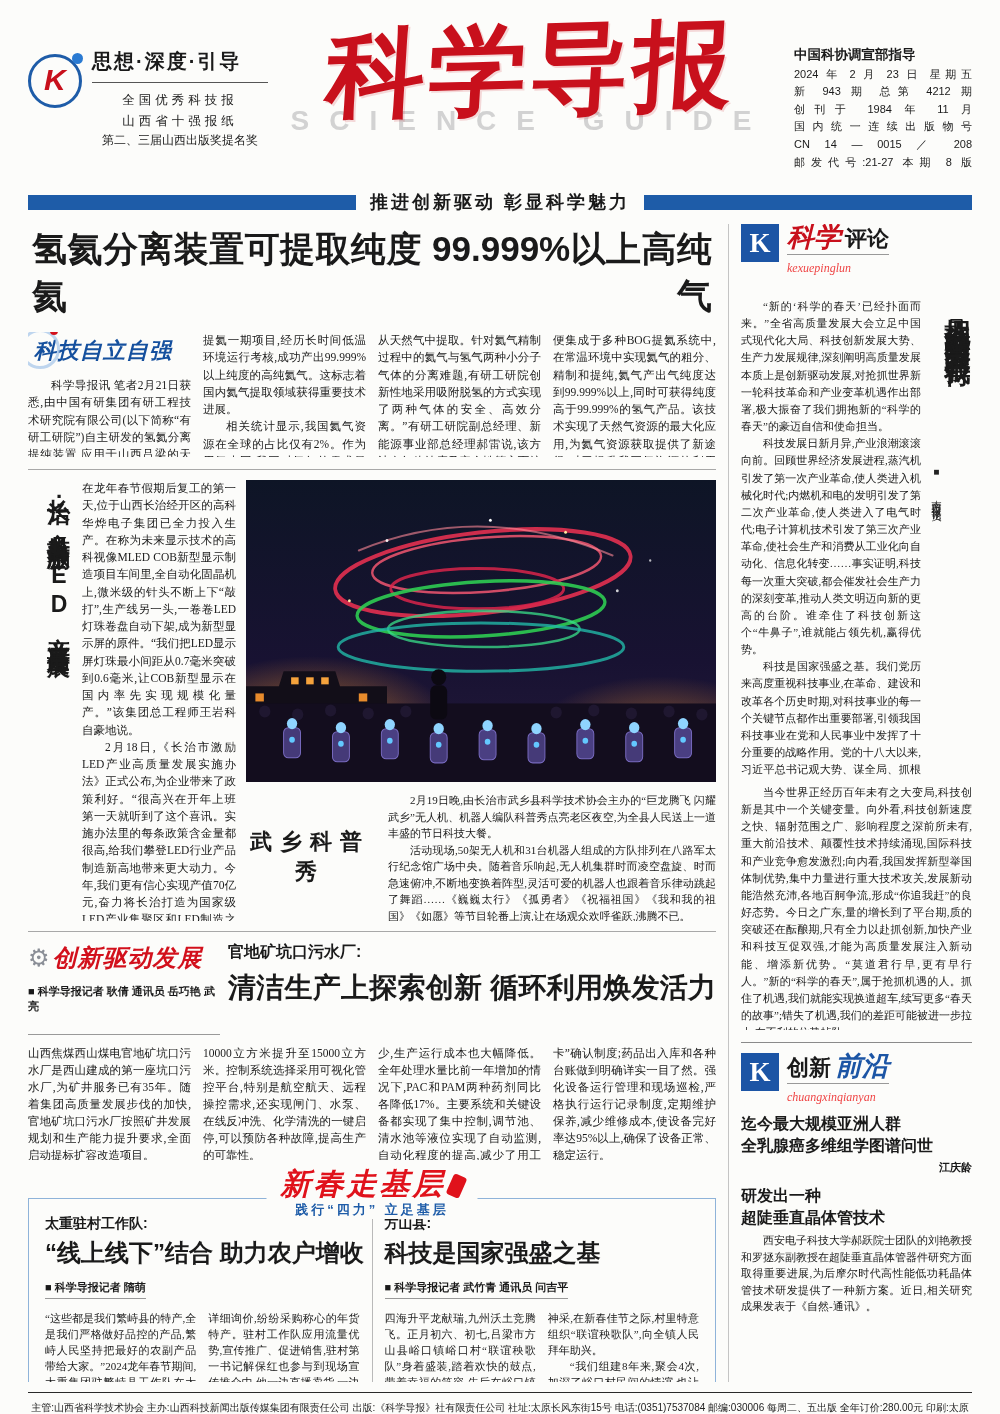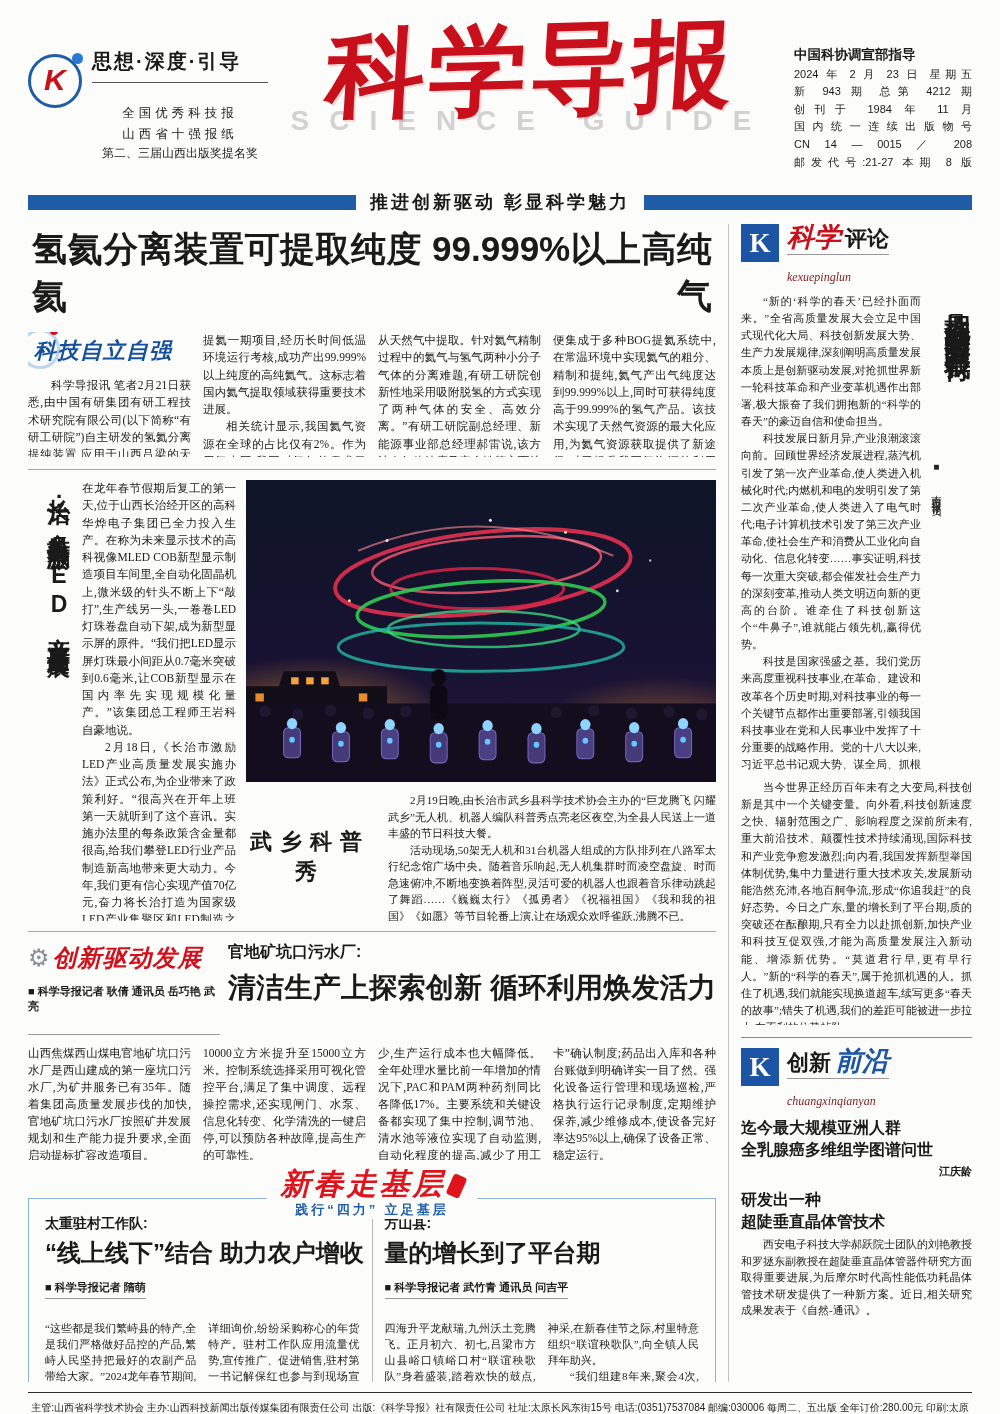--- a/index.html
+++ b/index.html
@@ -12,21 +12,21 @@
   .cont p:first-child{text-indent:0}
 
   
   .masthead{display:flex;height:172px}
   .mast-left{width:240px;padding-top:34px;display:flex;gap:10px}
   .logo{width:54px;height:54px;border:3px solid #1e5ca8;border-radius:50%;position:relative;flex:0 0 auto;margin-top:6px}
   .logo span{position:absolute;left:13px;top:6px;font-size:30px;font-weight:bold;color:#c8101c;font-style:italic}
   .logo i{position:absolute;right:-4px;top:-4px;width:11px;height:11px;background:#2a7ad2;border-radius:50%}
   .mast-left-text{flex:1}
   .tagline{font-size:20px;font-weight:bold;letter-spacing:2px;border-bottom:1px solid #555;
-           padding-bottom:7px;margin-bottom:20px}
+           padding-bottom:7px;margin-bottom:7px}
   .honor{font-size:12.5px;letter-spacing:4px;line-height:1.65;text-align:center}
   .honor.small{letter-spacing:0;font-size:12px}
   .mast-center{flex:1;text-align:center;position:relative}
   .title-cn{font-size:98px;line-height:1.05;font-weight:bold;color:#c8101c;letter-spacing:4px;
             transform:skewX(-5deg) rotate(-1.5deg);margin-top:4px;text-shadow:2px 2px 0 rgba(200,16,28,.15)}
   .title-en{font-size:28px;font-weight:bold;color:#d2d2d2;letter-spacing:20px;margin-top:-16px}
   .mast-right{width:178px;padding-top:30px;font-size:11px;line-height:1.6}
   .guidance{font-size:13.5px;font-weight:bold;}
   .jl{text-align:justify;text-align-last:justify}
 
@@ -81,34 +81,34 @@
   .g-badge{position:absolute;top:-30px;left:50%;transform:translateX(-50%);background:#fcfcfa;
            padding:0 14px;text-align:center;white-space:nowrap}
   .badge-spring{color:#e0121b;font-size:30px;font-weight:900;font-style:italic;letter-spacing:3px;line-height:1}
   .firecracker{display:inline-block;width:14px;height:22px;background:#e0121b;border-radius:3px;
            transform:rotate(24deg);vertical-align:middle;margin-left:4px;position:relative}
   .badge-spring-sub{color:#1e5ca8;font-size:13px;font-weight:bold;letter-spacing:3px;margin-top:2px}
   .g-article{flex:1;padding:0 12px;overflow:hidden}
   .g-article.right{border-left:1px solid #b9b9b9}
   .g-kicker{font-size:14px;font-weight:bold;margin-bottom:4px}
   .g-headline{font-size:24px;font-weight:900;margin-bottom:8px;white-space:nowrap}
-  .g-byline{font-size:11px;font-weight:bold;border-bottom:1px solid #999;display:inline-block;padding-bottom:3px;margin-bottom:22px}
+  .g-byline{font-size:11px;font-weight:bold;border-bottom:1px solid #999;display:inline-block;padding-bottom:3px;margin-bottom:12px}
   .g-body{display:flex;gap:12px;height:150px;overflow:hidden}
   .g-col{flex:1;font-size:11px;line-height:1.45;text-align:justify;overflow:hidden}
 
   
   .badge-row{display:flex;align-items:flex-start;gap:8px}
   .k-square{width:38px;height:38px;background:#1c55a5;color:#fff;font-weight:bold;font-size:27px;
             display:flex;align-items:center;justify-content:center}
   .badge-cn{line-height:1}
   .red-script{color:#c8101c;font-size:27px;font-weight:900;font-style:italic}
   .blue-script{color:#1c55a5;font-size:27px;font-weight:900;font-style:italic}
   .black-label{font-size:22px;font-weight:900}
-  .pinyin{font-style:italic;color:#7f1d1d;font-size:12px;border-top:1px solid #999;margin-top:3px;padding-top:16px}
-  .comment-flex{display:flex;margin-top:10px;height:478px;overflow:hidden}
+  .pinyin{font-style:italic;color:#ef4444;font-size:12px;border-top:1px solid #999;margin-top:3px;padding-top:7px}
+  .comment-flex{display:flex;margin-top:24px;height:478px;overflow:hidden}
   .comment-text{flex:1;font-size:11px;line-height:1.56;text-align:justify;overflow:hidden}
   .comment-vert{writing-mode:vertical-rl;text-orientation:upright;margin-left:8px;overflow:hidden}
   .cv-title{font-size:26px;font-weight:900;letter-spacing:3px;line-height:1.12}
   .cv-byline{font-size:10px;padding-top:168px;color:#222;letter-spacing:2px}
   .comment-rest{font-size:11px;line-height:1.56;text-align:justify;margin-top:8px;height:246px;overflow:hidden}
 
   
   .frontier{border-top:1px solid #8a8a8a;margin-top:12px;padding-top:10px;height:348px;overflow:hidden}
   .f-item h3{font-size:16px;font-weight:900;line-height:1.35;white-space:pre-line;margin:10px 0 4px}
   .f-item .f-body{font-size:11px;line-height:1.5;text-align:justify;text-indent:2em}
@@ -323,21 +323,21 @@
             <div class="kicker">官地矿坑口污水厂:</div>
             <div class="sewage-headline">清洁生产上探索创新 循环利用焕发活力</div>
           </div>
         </div>
         <div class="sewage-body">
           <div class="sewage-col cont">
               <p>山西焦煤西山煤电官地矿坑口污水厂是西山建成的第一座坑口污水厂,为矿井服务已有35年。随着集团高质量发展步伐的加快,官地矿坑口污水厂按照矿井发展规划和生产能力提升要求,全面启动提标扩容改造项目。</p>
               <p>深度处理系统和控制系统是污水处理提标的重要环节,企业将改造重心放在了这两方面。经过技术人员的研究,深度处理系统选择采用无机陶瓷膜水处理工艺,这种改造工艺流程短,设计处理能力由原来的每天</p>
             </div>
           <div class="sewage-col cont">
-              <p>10000立方米提升至15000立方米。控制系统选择采用可视化管控平台,满足了集中调度、远程操控需求,还实现闸门、水泵、信息化转变、化学清洗的一键启停,可以预防各种故障,提高生产的可靠性。</p>
+              <p>10000立方米提升至15000立方米。控制系统选择采用可视化管控平台,特别是航空航天、远程操控需求,还实现闸门、水泵、在线反冲洗、化学清洗的一键启停,可以预防各种故障,提高生产的可靠性。</p>
               <p>改造后的污水厂,成为西山前山地区首座标准化污水厂。硬件的提升,更需要先进的管理做支撑,企业以减排、提质、降本、增效为工作目标,大力实施精益化管理,不断在优化工艺、成本管控、清洁生产上探索创新。</p>
             </div>
           <div class="sewage-col cont">
               <p>少,生产运行成本也大幅降低。全年处理水量比前一年增加的情况下,PAC和PAM两种药剂同比各降低17%。主要系统和关键设备都实现了集中控制,调节池、清水池等液位实现了自动监测,自动化程度的提高,减少了用工人数,人工成本降低5%。吨水成本与前一年相比降低10%……”官地矿坑口污水厂厂长曹志刚告诉《科学导报》记者。</p>
             </div>
           <div class="sewage-col cont">
               <p>卡”确认制度;药品出入库和各种台账做到明确详实一目了然。强化设备运行管理和现场巡检,严格执行运行记录制度,定期维护保养,减少维修成本,使设备完好率达95%以上,确保了设备正常、稳定运行。</p>
               <p>目前,官地坑口污水厂每天实际处理量为7000立方米,处理后的中水达到地表水Ⅲ类水质标准,优先用于选煤厂生产、矸石治理与生态恢复、井下灭尘、西山热电生产等,基本实现了零排放,在水资源可持续利用上创历史新高。</p>
             </div>
         </div>
@@ -356,21 +356,21 @@
             <div class="g-col cont">
                 <p>“这些都是我们繁峙县的特产,全是我们严格做好品控的产品,繁峙人民坚持把最好的农副产品带给大家。”2024龙年春节期间,太重集团驻繁峙县工作队在太重集团智能高端装备产业园区开展“繁峙农产品消费帮扶日”活动,活动现场,工作人员正在卖力地向消费者介绍着繁峙县的特产。</p>
               </div>
             <div class="g-col cont">
                 <p>详细询价,纷纷采购称心的年货特产。驻村工作队应用流量优势,宣传推广、促进销售,驻村第一书记解保红也参与到现场宣传推介中,他一边直播卖货,一边与网友交流互动,热情地介绍繁峙县特色农产品和乡村振兴工作。直播期间他还插播介绍繁峙县自然风光、风土人情、文旅资源,并积极回答网友提问,现场气氛热烈。</p>
               </div>
           </div>
         </div>
         <div class="g-article right sans">
           <div class="g-kicker">方山县:</div>
-          <div class="g-headline">量的增长到了平台期</div>
+          <div class="g-headline">科技是国家强盛之基</div>
           <div class="g-byline">■ 科学导报记者 武竹青 通讯员 问吉平</div>
           <div class="g-body" style="font-family:'Liberation Serif',serif">
             <div class="g-col cont">
                 <p>四海升平龙献瑞,九州沃土竞腾飞。正月初六、初七,吕梁市方山县峪口镇峪口村“联谊秧歌队”身着盛装,踏着欢快的鼓点,带着幸福的笑容,先后在峪口镇政府,峪口派出所、峪口供销社、南村、南村生态园、方山县华丰农业科技公司、恒源学校等单位进行现场表演,送去峪口镇广大人民群众新春的美好祝福。</p>
               </div>
             <div class="g-col cont">
                 <p>神采,在新春佳节之际,村里特意组织“联谊秧歌队”,向全镇人民拜年助兴。</p>
                 <p>“我们组建8年来,聚会4次,加深了峪口村民间的情谊,也让传统文艺之花越开越艳,文艺之树常开常盛。”峪口村“联谊秧歌队”群主王志远说,这次活动在村“两委”的大力支持下,大家踊跃参加,搞好文艺汇演,就是要把全村人民的心聚拢在一起,把传统文化传承下去,向峪口镇广大群众送上新春的祝福。</p>
               </div>
           </div>

